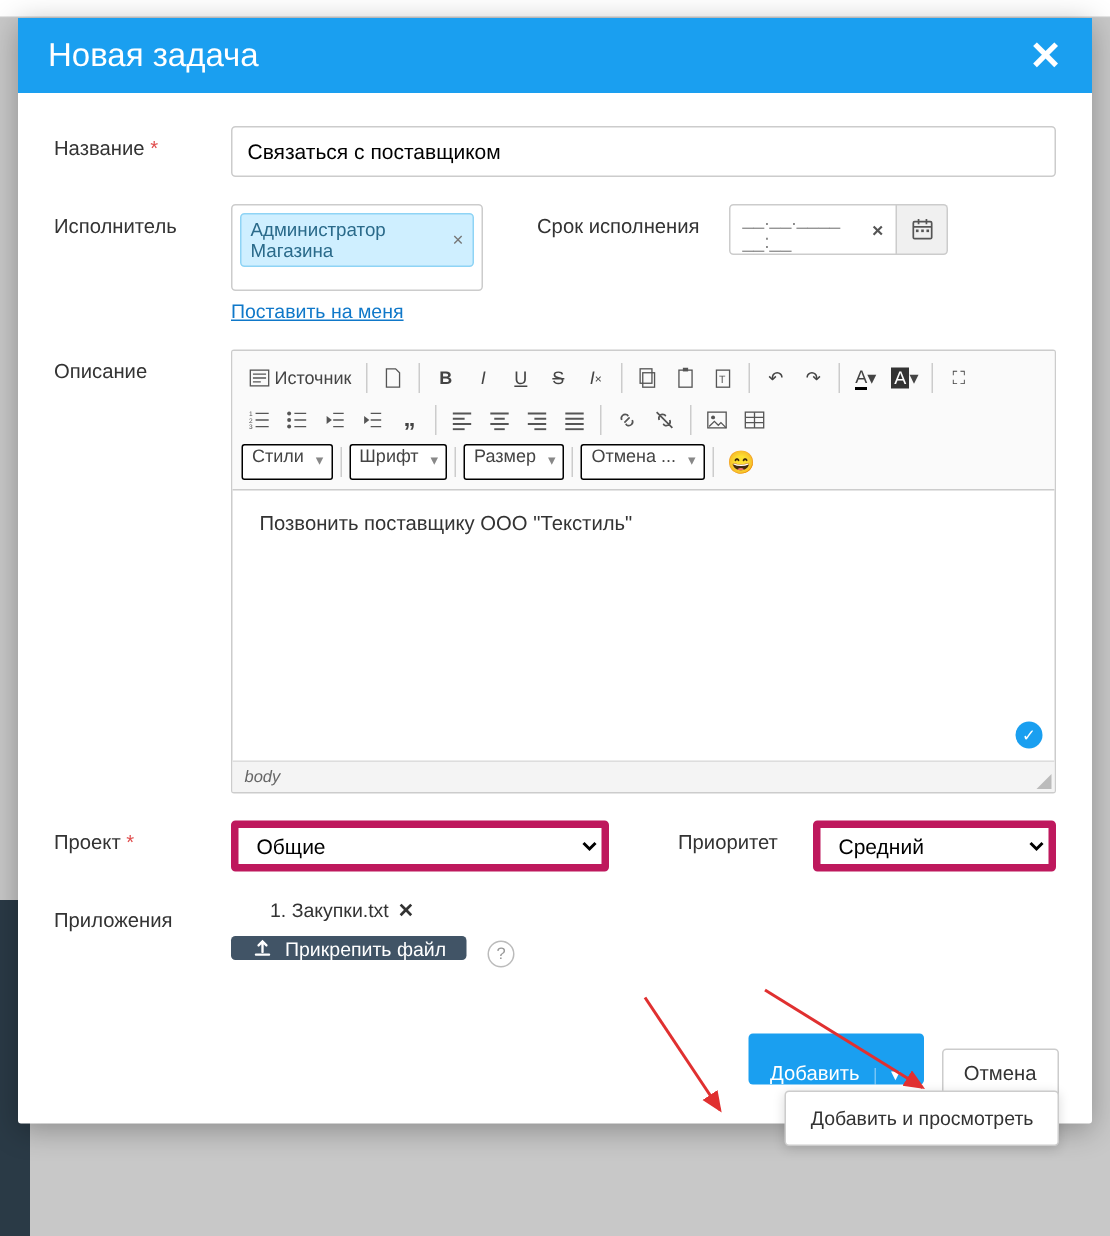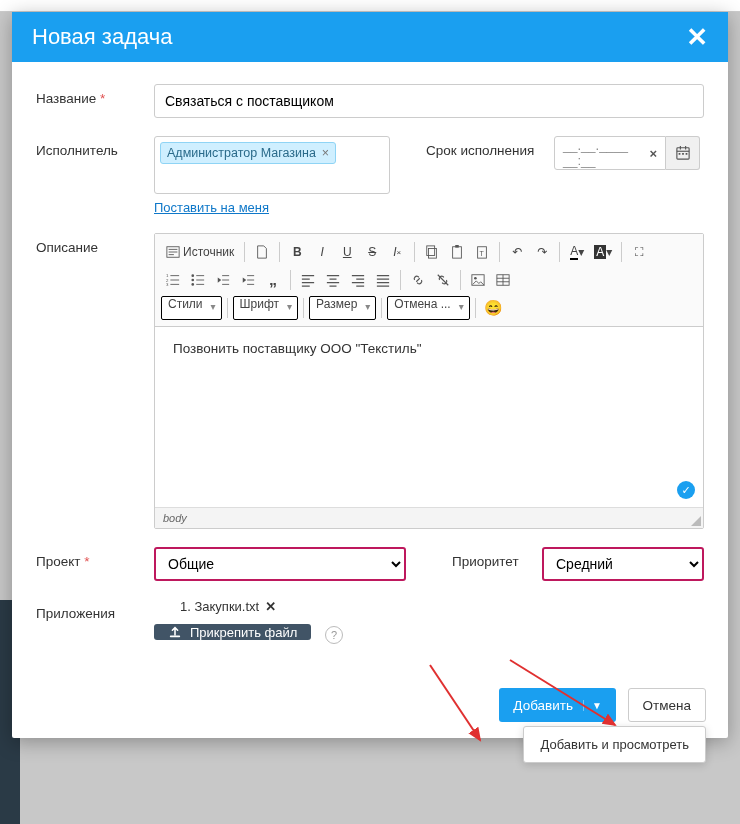--- a/index.html
+++ b/index.html
@@ -9,21 +9,21 @@
 .modal { position: absolute; top: 12px; left: 12px; right: 12px; background: #fff; box-shadow: 0 4px 20px rgba(0,0,0,.3); border-radius: 2px; }
 .modal-header { background: #1a9ff0; color: #fff; padding: 12px 20px; display: flex; justify-content: space-between; align-items: center; }
 .modal-title { font-size: 22px; font-weight: 400; }
 .close-btn { font-size: 26px; font-weight: 700; cursor: pointer; line-height: 1; }
 .modal-body { padding: 22px 24px 22px 24px; }
 .row { display: flex; margin-bottom: 18px; }
 .lbl { width: 118px; padding-top: 7px; font-size: 13.5px; color: #333; flex-shrink: 0; }
 .req { color: #e05050; }
 .ctl { flex: 1; }
 .txt-input { width: 100%; height: 34px; border: 1px solid #ccc; border-radius: 3px; padding: 0 10px; font-size: 14px; }
-.assignee-box { border: 1px solid #ccc; border-radius: 3px; padding: 5px; width: 236px; height: 58px; }
+.assignee-box { border: 1px solid #ccc; border-radius: 3px; padding: 5px; width: 168px; height: 58px; }
 .assignee-tag { display: inline-flex; align-items: center; background: #cfefff; border: 1px solid #8fd4f5; border-radius: 3px; padding: 3px 6px; font-size: 12.5px; color: #2a6a8a; }
 .assignee-tag .rm { margin-left: 6px; color: #777; cursor: pointer; }
 .assign-me { color: #0f78c9; text-decoration: underline; font-size: 13px; cursor: pointer; display: inline-block; margin-top: 6px; }
 .exec-col { display:flex; }
 .exec-right { margin-left: 36px; display: flex; align-items:flex-start;}
 .exec-right .lbl2 { width: 128px; padding-top:7px; font-size:13.5px;}
 .date-wrap { display:flex; align-items:center; }
 .date-field { width: 112px; height: 34px; border:1px solid #ccc; border-radius: 3px 0 0 3px; padding: 0 8px; font-size:13px; color:#888; display:flex; align-items:center; justify-content:space-between;}
 .date-btn { width:34px; height:34px; border:1px solid #ccc; border-left:none; border-radius:0 3px 3px 0; background:#f0f0f0; display:flex; align-items:center; justify-content:center; cursor:pointer;}
 .editor { border:1px solid #ccc; border-radius:2px; }
@@ -31,31 +31,31 @@
 .tb-line { display:flex; flex-wrap:wrap; align-items:center; gap:1px; padding:2px 0;}
 .tb-btn { min-width:24px; height:24px; display:inline-flex; align-items:center; justify-content:center; border:1px solid transparent; border-radius:2px; cursor:pointer; font-size:12px; color:#444; padding:0 3px;}
 .tb-sep { width:1px; height:20px; background:#ccc; margin:0 4px;}
 .tb-src { font-size:12px; color:#444; display:flex; align-items:center; gap:3px; padding:0 4px;}
 .tb-select { height:24px; border:1px solid #000000; background:#fff; padding:0 18px 0 6px; font-size:12px; color:#444; border-radius:2px; cursor:pointer; position:relative;}
 .tb-select::after { content:"▾"; position:absolute; right:5px; top:4px; font-size:10px; color:#888;}
 .editor-body { min-height: 180px; padding: 14px 18px; font-size: 13.5px; color:#333; position:relative;}
 .grammar-ok { position:absolute; bottom:8px; right:8px; width:18px; height:18px; border-radius:50%; background:#1a9ff0; display:flex; align-items:center; justify-content:center; color:#fff; font-size:11px;}
 .editor-path { background:#f4f4f4; border-top:1px solid #ddd; padding:4px 8px; font-size:11px; color:#666; position:relative; font-style:italic;}
 .resize-grip { position:absolute; right:2px; bottom:2px; width:0; height:0; border-style:solid; border-width:0 0 10px 10px; border-color:transparent transparent #bbb transparent;}
-.sel { width:100%; height:34px; border:2px solid #be185d; border-radius:3px; padding:0 8px; font-size:14px; background:#fff; }
+.sel { width:100%; height:34px; border:5px solid #be185d; border-radius:3px; padding:0 8px; font-size:14px; background:#fff; }
 .proj-row .ctl { display:flex; gap:46px;}
 .proj-row .left, .proj-row .right { flex:1;}
 .proj-row .right { display:flex; }
 .proj-row .rlbl { width:90px; padding-top:7px; font-size:13.5px;}
 .attach-list { margin-left:26px; margin-bottom:10px; font-size:13px;}
 .attach-item .rmx { margin-left:6px; cursor:pointer; font-weight:700;}
 .attach-btn { background:#415466; color:#fff; border:none; border-radius:3px; height:16px; padding:0 14px; font-size:13px; display:inline-flex; align-items:center; gap:8px; cursor:pointer;}
 .help-ic { margin-left:10px; color:#999; border:1px solid #bbb; border-radius:50%; width:18px; height:18px; display:inline-flex; align-items:center; justify-content:center; font-size:11px; cursor:pointer;}
 .footer { padding: 16px 22px; text-align:right; position:relative;}
-.btn-primary { background:#1a9ff0; color:#fff; border:none; border-radius:3px; height:34px; padding:0 14px; font-size:13.5px; cursor:pointer; display:inline-flex; align-items:center;}
+.btn-primary { background:#1a9ff0; color:#fff; border:none; border-radius:3px; height:34px; padding:0 14px; font-size:13.5px; cursor:pointer; display:inline-flex; align-items:flex-end;}
 .btn-primary .caret { margin-left:10px; padding-left:8px; border-left:1px solid rgba(255,255,255,.4); font-size:10px;}
 .btn-default { background:#fff; color:#333; border:1px solid #ccc; border-radius:3px; height:34px; padding:0 14px; font-size:13.5px; cursor:pointer; margin-left:8px;}
 .dropdown { position:absolute; right:22px; top:54px; background:#fff; border:1px solid #ccc; border-radius:3px; box-shadow:0 2px 8px rgba(0,0,0,.15); padding:10px 16px; font-size:13px; cursor:pointer;}
 svg.arrow { position:absolute; pointer-events:none; }
 .ic { width:14px; height:14px; fill:#555; }
 .emoji { font-size:15px; }
 </style>
 </head>
 <body>
 

